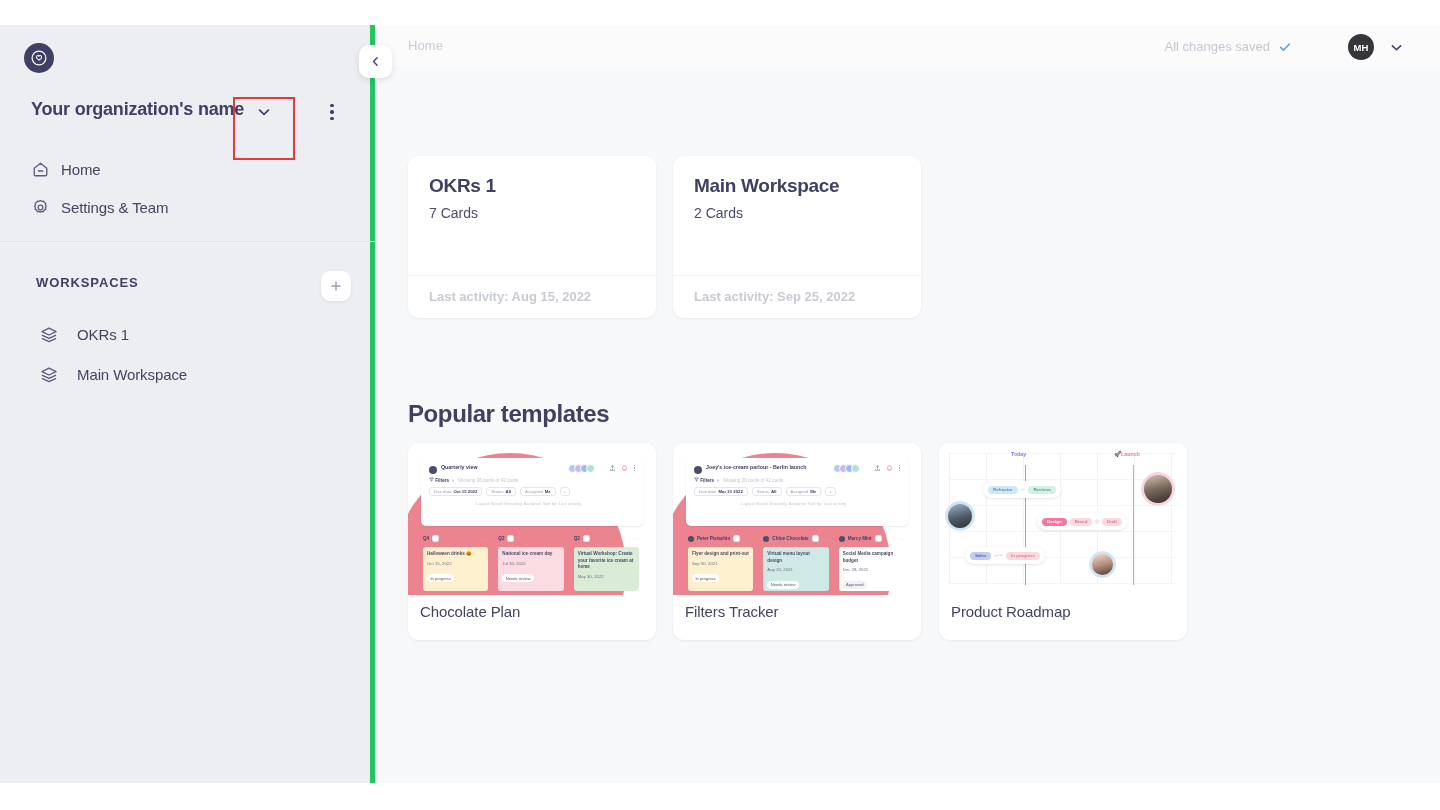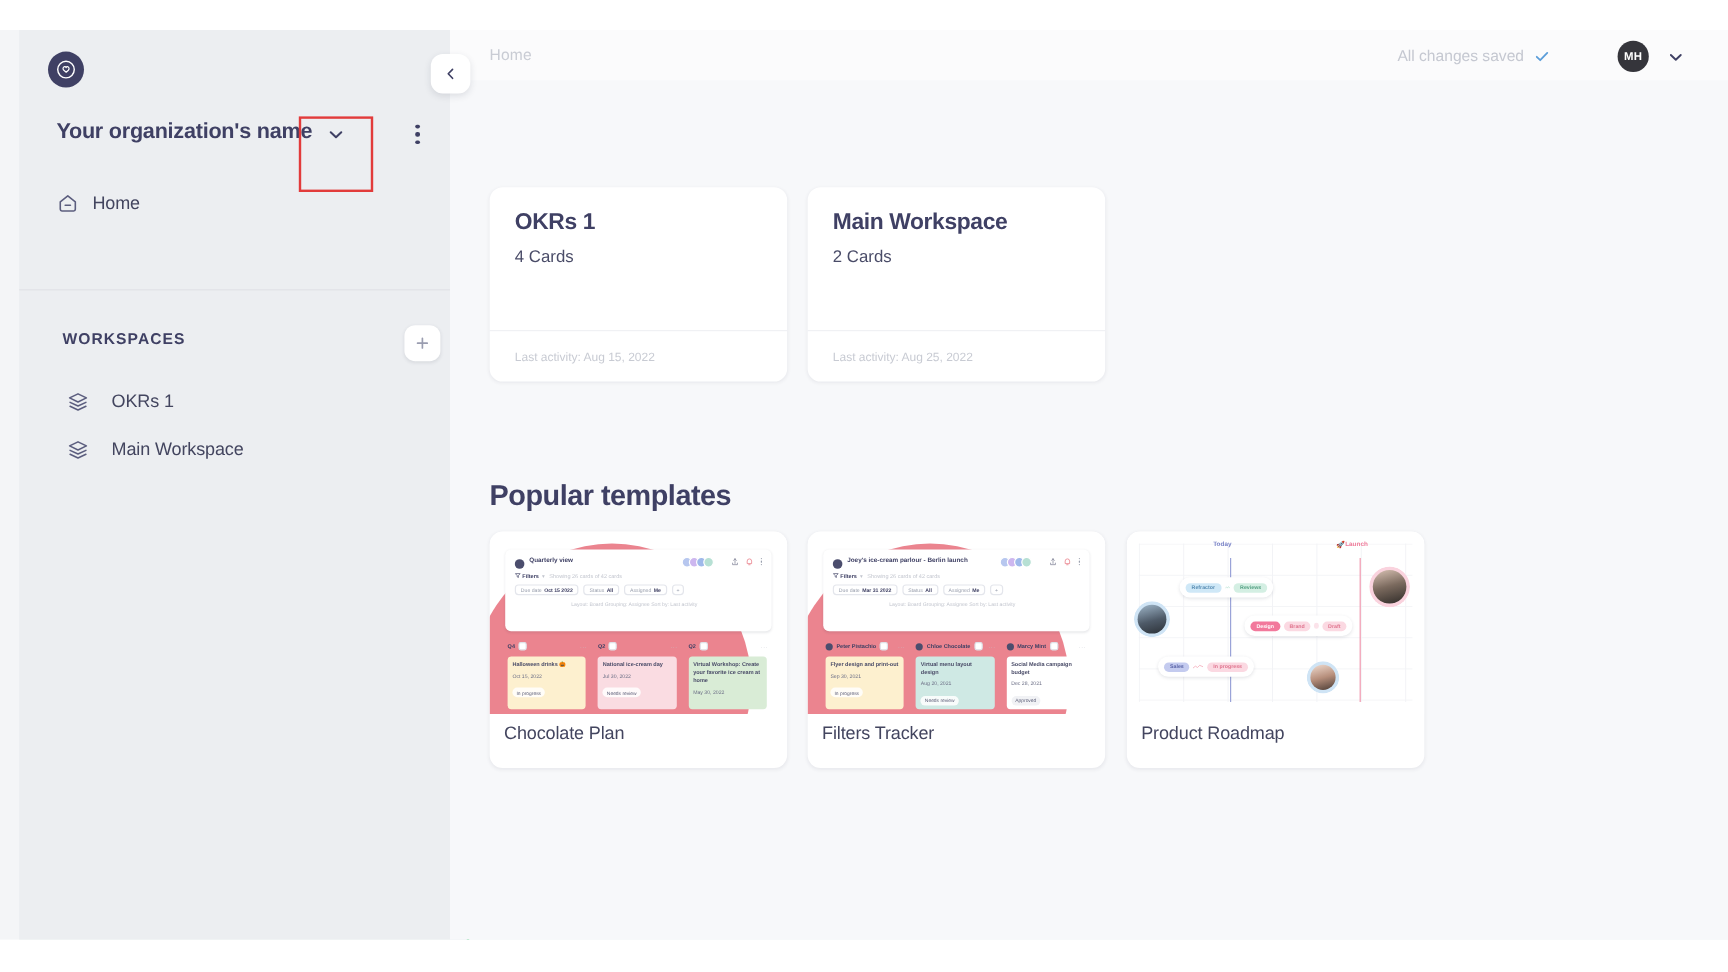--- a/index.html
+++ b/index.html
@@ -9,23 +9,23 @@
     font-family:"Liberation Sans", sans-serif;
     -webkit-font-smoothing:antialiased;
   }
 
   
   #root { position:relative; width:1440px; height:810px; background:#ffffff; }
   #app  { position:absolute; left:0; top:25px; width:1440px; height:758px; background:#f4f5f7; }
 
   
   #sidebar {
-    position:absolute; left:16px; top:0; width:375px; height:758px;
+    position:absolute; left:0; top:0; width:375px; height:758px;
     background:#eceef1;
-    border-right:2px solid #22c55e;
+    border-right:5px solid #22c55e;
   }
   .side-logo {
     position:absolute; left:24px; top:18px;
     width:30px; height:30px; border-radius:50%;
     background:#3f4064;
     display:flex; align-items:center; justify-content:center;
   }
   .side-logo svg { display:block; }
 
   .org-row {
@@ -158,21 +158,21 @@
   }
   .ws-card .c-sub {
     position:absolute; left:21px; top:49px;
     font-size:14px; color:#4a4c68;
   }
   .ws-card .c-rule {
     position:absolute; left:0; bottom:42px; width:100%; height:1px; background:#f0f1f4;
   }
   .ws-card .c-foot {
     position:absolute; left:21px; bottom:14px;
-    font-size:10px; color:#c8cbd3;
+    font-size:13px; color:#c8cbd3;font-weight:bold;
   }
 
   
   .tpl-card {
     position:absolute; top:418px; width:248px; height:197px;
     background:#ffffff; border-radius:11px;
     box-shadow:0 1px 3px rgba(40,45,70,.07);
     overflow:hidden;
   }
   #tplcard-0 { left:33px; }
@@ -326,20 +326,29 @@
       <div class="nav-item" id="nav-home">
         <span class="ico">
           <svg width="19" height="19" viewBox="0 0 20 20" fill="none">
             <path d="M3.4 8.6 L10 3.4 L16.6 8.6 V15.2 a1.4 1.4 0 0 1 -1.4 1.4 H4.8 a1.4 1.4 0 0 1 -1.4 -1.4 Z" stroke="currentColor" stroke-width="1.4" stroke-linejoin="round"></path>
             <path d="M7.7 11.6 h4.6" stroke="currentColor" stroke-width="1.4" stroke-linecap="round"></path>
           </svg>
         </span>
         <span class="lbl">Home</span>
       </div>
 
+      <div class="nav-item" id="nav-settings">
+        <span class="ico">
+          <svg width="19" height="19" viewBox="0 0 20 20" fill="none">
+            <path d="M10 2.6 l1.5 .9 1.7-.3 .8 1.5 1.5 .9 -.3 1.7 .9 1.5 -.9 1.5 .3 1.7 -1.5 .8 -.9 1.5 -1.7-.3 -1.5 .9 -1.5-.9 -1.7 .3 -.8-1.5 -1.5-.9 .3-1.7 -.9-1.5 .9-1.5 -.3-1.7 1.5-.8 .9-1.5 1.7 .3z" stroke="currentColor" stroke-width="1.35" stroke-linejoin="round"></path>
+            <circle cx="10" cy="10" r="2.5" stroke="currentColor" stroke-width="1.35"></circle>
+          </svg>
+        </span>
+        <span class="lbl">Settings &amp; Team</span>
+      </div>
 
       <div class="side-divider"></div>
 
       <div class="ws-header">WORKSPACES</div>
       <div class="ws-add">
         <span>
           <svg width="14" height="14" viewBox="0 0 16 16" fill="none">
             <path d="M8 3.4 V12.6 M3.4 8 H12.6" stroke="currentColor" stroke-width="1.6" stroke-linecap="round"></path>
           </svg>
         </span>
@@ -390,30 +399,30 @@
         <div class="avatar-caret">
           <svg width="15" height="15" viewBox="0 0 16 16" fill="none">
             <path d="M3.6 6.2 L8 10.4 L12.4 6.2" stroke="currentColor" stroke-width="1.7" stroke-linecap="round" stroke-linejoin="round"></path>
           </svg>
         </div>
       </div>
 
 
       <div class="ws-card" id="wscard-0">
         <div class="c-title">OKRs 1</div>
-        <div class="c-sub">4 Cards</div>
+        <div class="c-sub">7 Cards</div>
         <div class="c-rule"></div>
         <div class="c-foot">Last activity: Aug 15, 2022</div>
       </div>
 
       <div class="ws-card" id="wscard-1">
         <div class="c-title">Main Workspace</div>
         <div class="c-sub">2 Cards</div>
         <div class="c-rule"></div>
-        <div class="c-foot">Last activity: Aug 25, 2022</div>
+        <div class="c-foot">Last activity: Sep 25, 2022</div>
       </div>
 
       <div class="section-title" id="title-templates">Popular templates</div>
 
       <div class="tpl-card" id="tplcard-0">
         <div class="tpl-thumb">
           <div class="mini-arc"></div>
 
           <div class="mini-panel">
             <span class="mini-panel-dot"></span>

